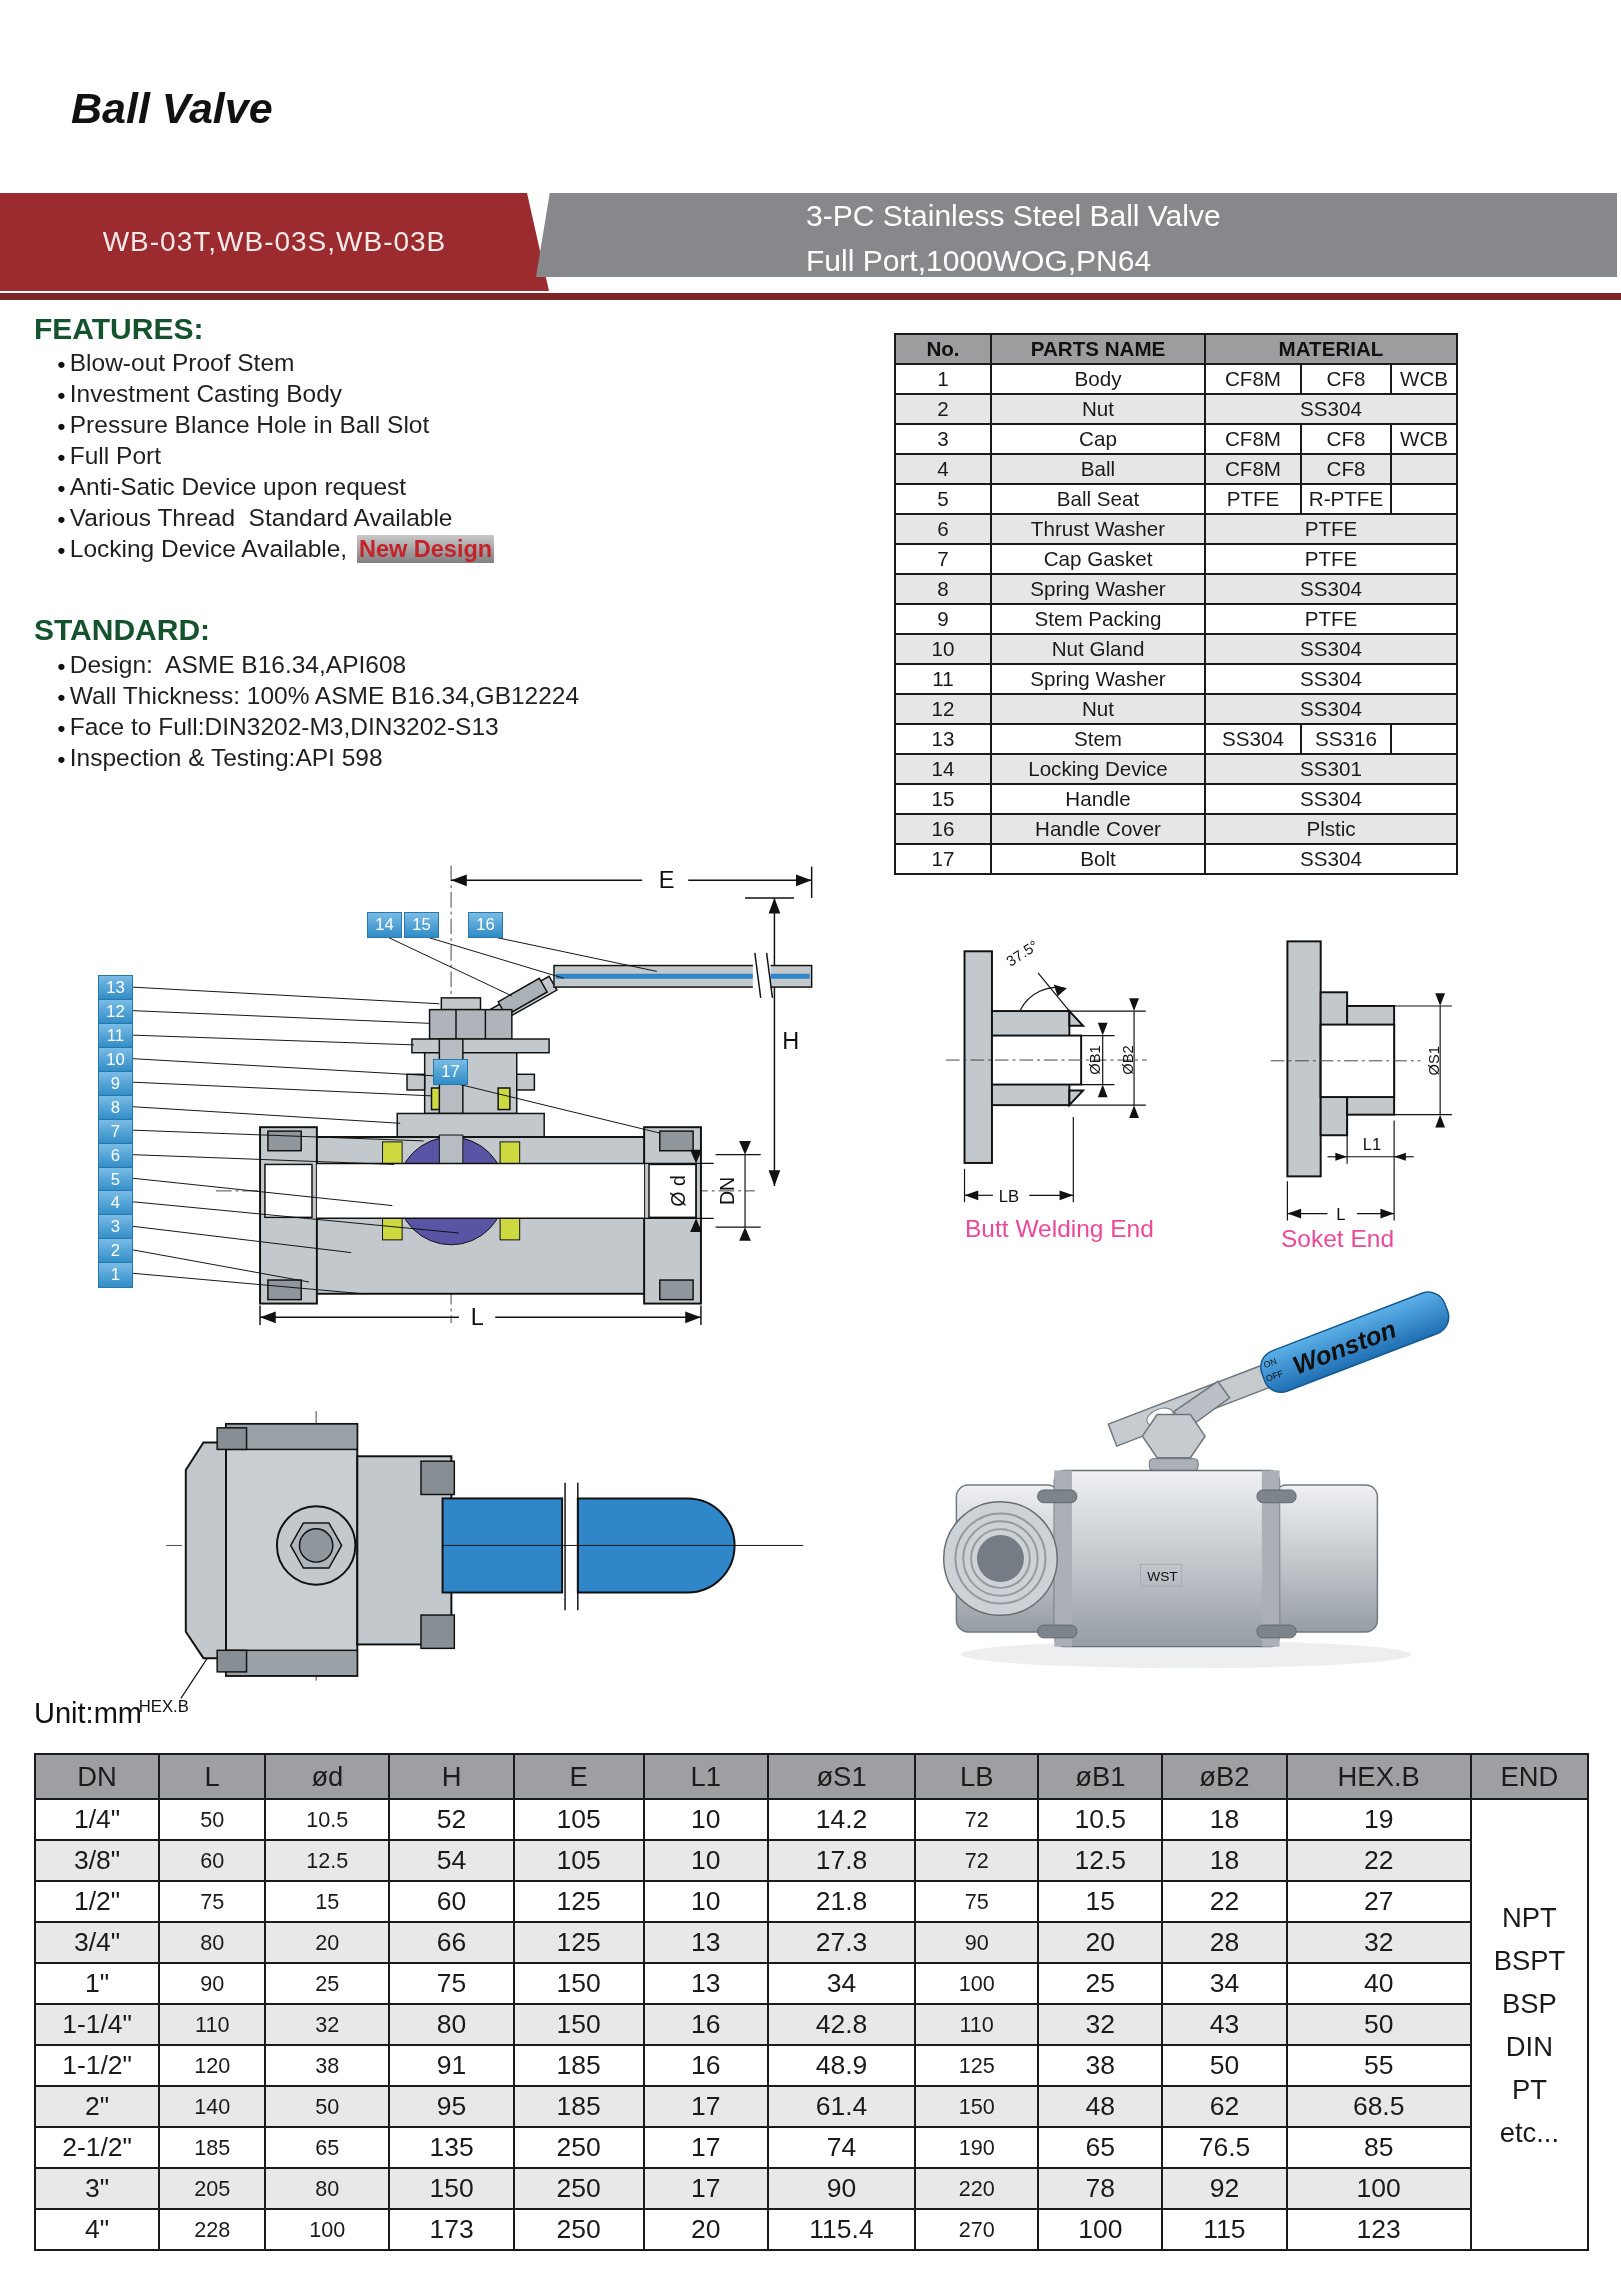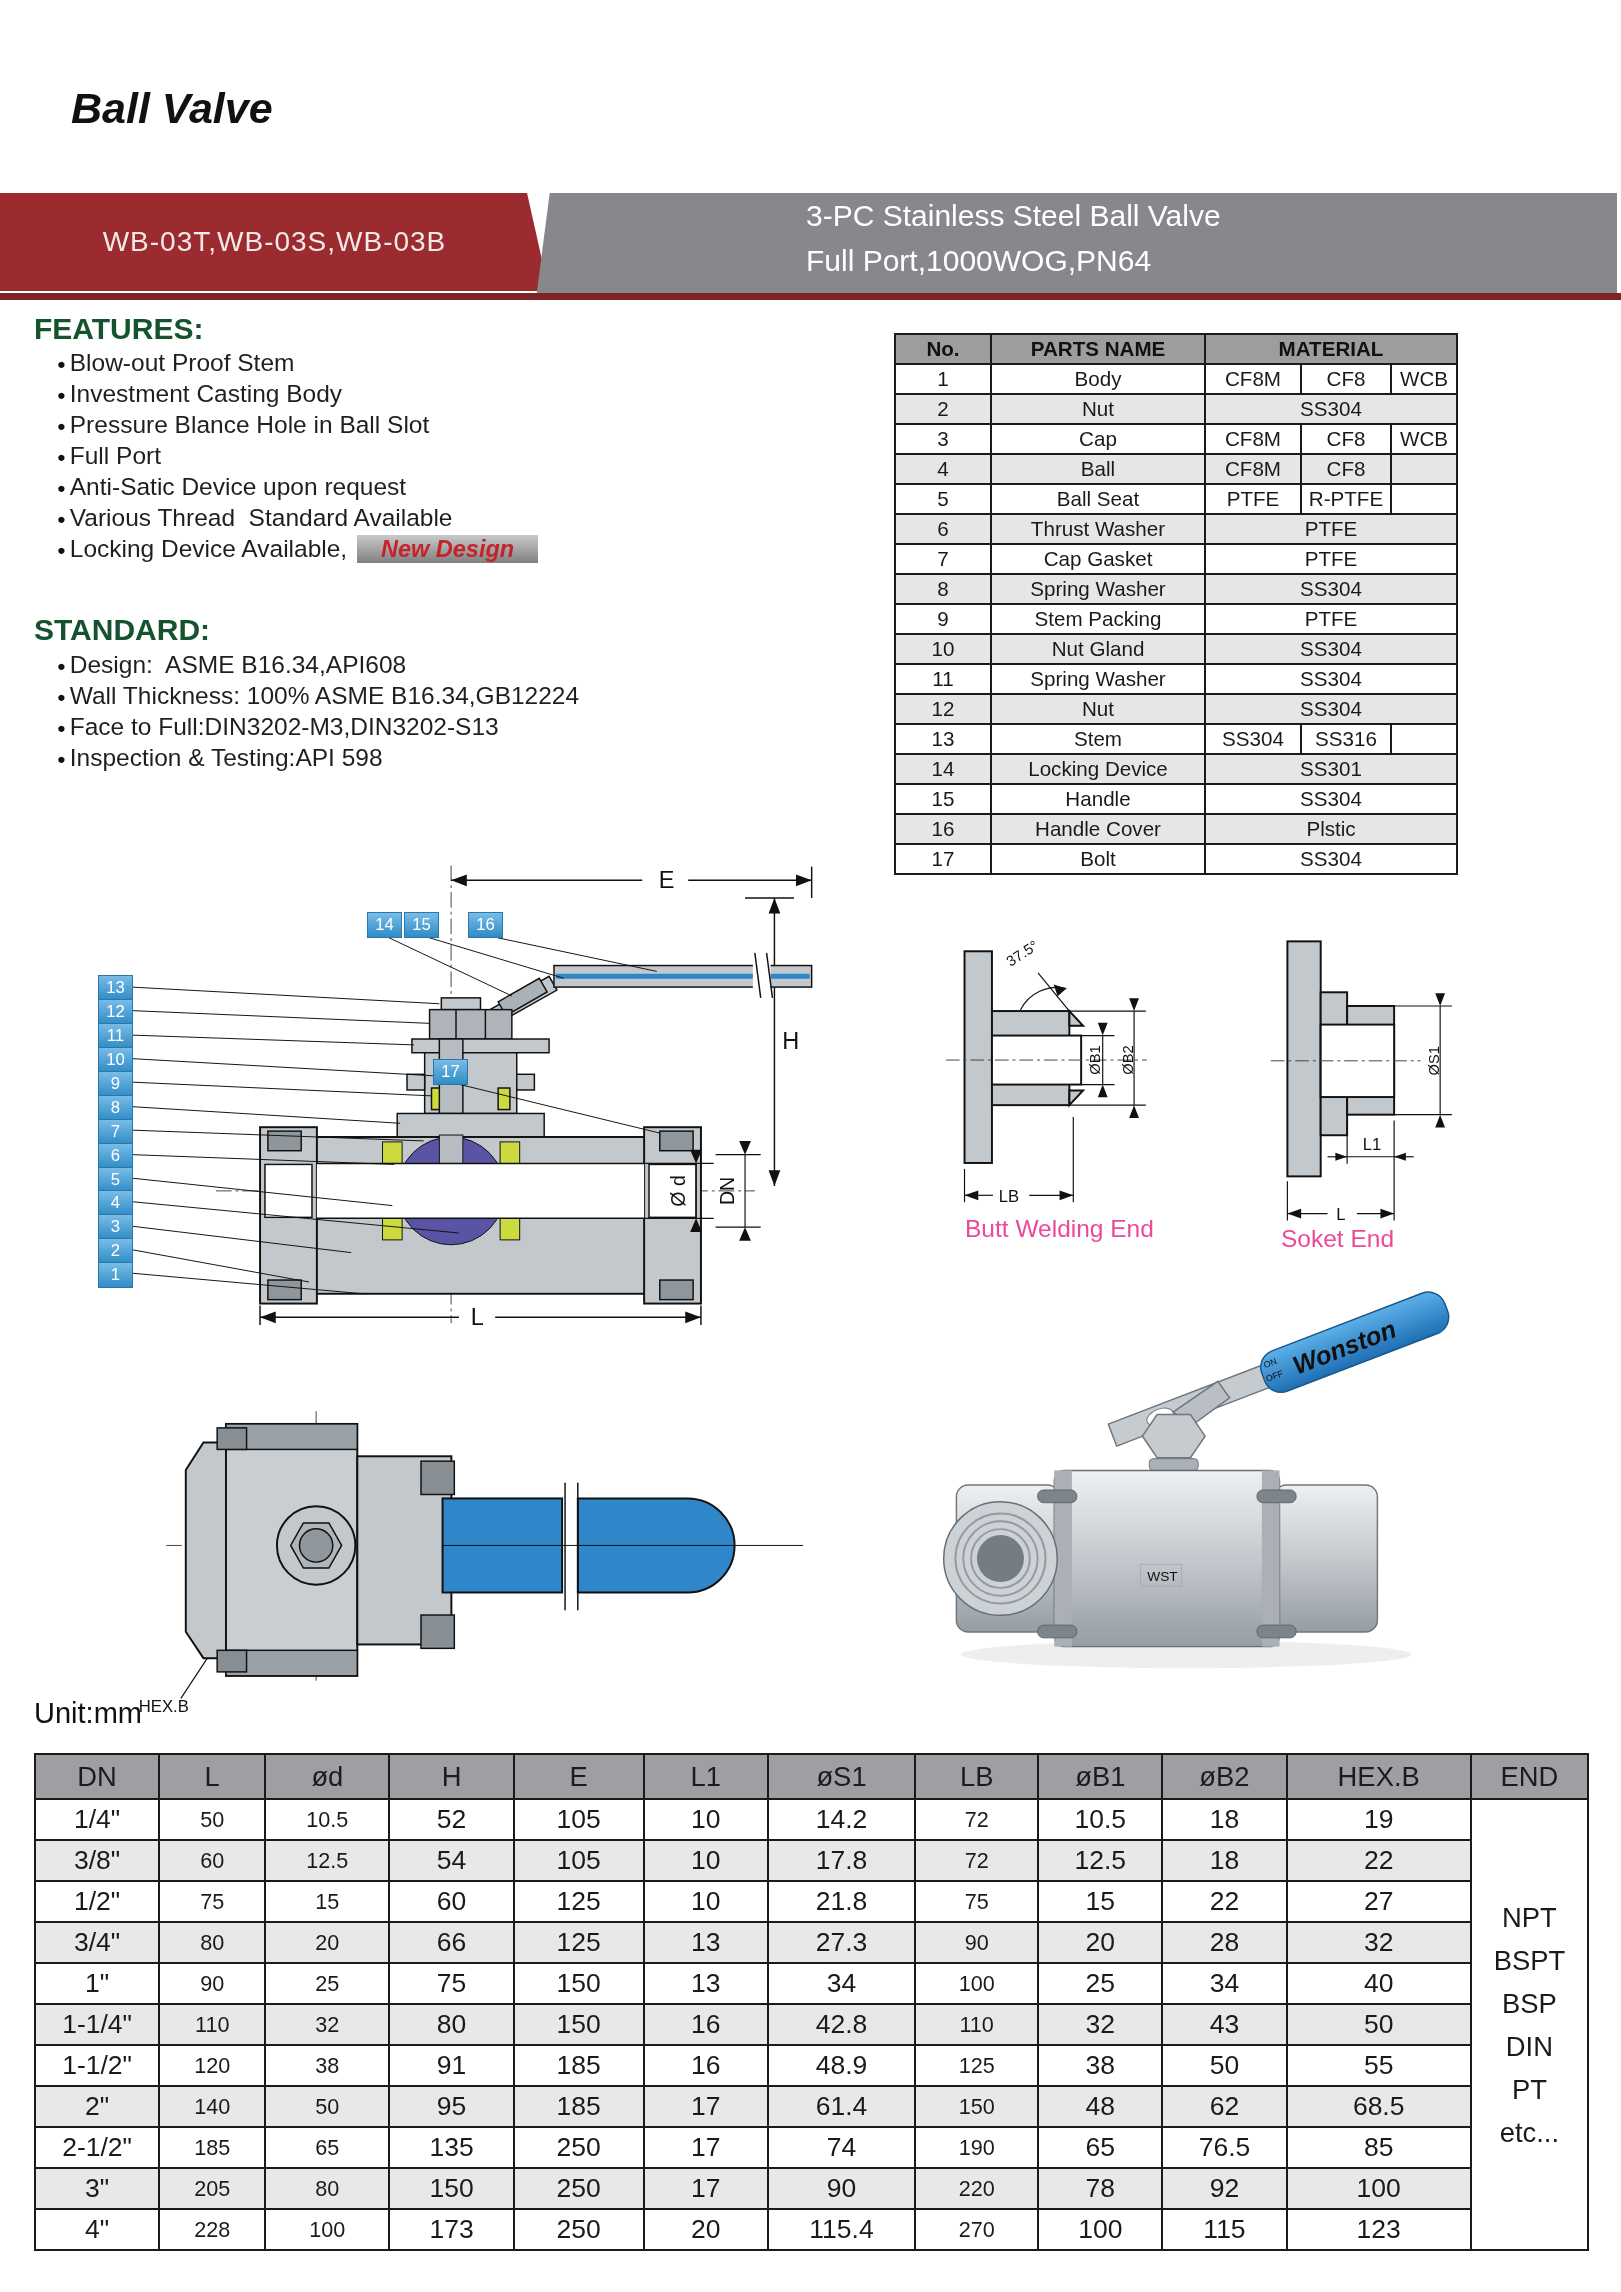--- a/index.html
+++ b/index.html
@@ -3,31 +3,31 @@
 <meta charset="utf-8">
 <style>
   html,body{margin:0;padding:0;background:#fff;}
   .page{position:relative;width:1621px;height:2293px;background:#fff;overflow:hidden;
         font-family:"Liberation Sans", sans-serif;color:#1a1a1a;border-radius:8px;}
   
   .title{position:absolute;left:71px;top:84px;font-size:43px;font-weight:bold;font-style:italic;color:#111;}
   .banner-red{position:absolute;left:0;top:193px;width:549px;height:98px;background:#9b2b2e;
               clip-path:polygon(0 0,96% 0,100% 100%,0 100%);display:flex;align-items:center;justify-content:center;}
   .banner-red span{color:#f3e9e9;font-size:28px;letter-spacing:1px;}
-  .banner-gray{position:absolute;left:536px;top:193px;width:1081px;height:106px;background:#86888b;
+  .banner-gray{position:absolute;left:536px;top:193px;width:1081px;height:84px;background:#86888b;
                clip-path:polygon(13.7px 0,100% 0,100% 100%,0 100%);}
   .banner-gray .l1{position:absolute;left:270px;top:5.9px;color:#fff;font-size:30px;}
   .banner-gray .l2{position:absolute;left:270px;top:51px;color:#fff;font-size:30px;}
   .banner-rule{position:absolute;left:0;top:293px;width:1621px;height:6.9px;background:#7e2426;}
   
   .sec-head{position:absolute;font-size:30px;font-weight:bold;color:#14532d;}
   .blist{position:absolute;list-style:none;margin:0;padding:0;}
   .blist li{font-size:24.5px;line-height:30px;color:#1f1f1f;white-space:pre;}
   .blist li::before{content:"\25CF";font-size:14.7px;vertical-align:2px;margin-right:3.9px;color:#111;}
-  .badge-new{display:inline-block;margin-left:9.8px;padding:0 24px;font-size:23.5px;font-style:italic;font-weight:bold;
+  .badge-new{display:inline-block;margin-left:9.8px;padding:0 2px;font-size:23.5px;font-weight:bold;
              color:#c5222a;background:linear-gradient(#c9c9c9,#808080);line-height:28px;}
   
   table{border-collapse:collapse;}
   .parts{position:absolute;left:894px;top:333px;width:562px;table-layout:fixed;font-size:20.6px;}
   .parts th,.parts td{border:2px solid #1a1a1a;text-align:center;padding:0;height:28px;overflow:hidden;}
   .parts thead th{background:#9d9d9f;font-weight:bold;color:#111;}
   .parts tbody tr:nth-child(even) td{background:#e6e6e6;}
   
   .unit{position:absolute;left:34px;top:1697px;font-size:29px;color:#111;}
   .dims{position:absolute;left:34px;top:1753px;width:1555px;table-layout:fixed;}

